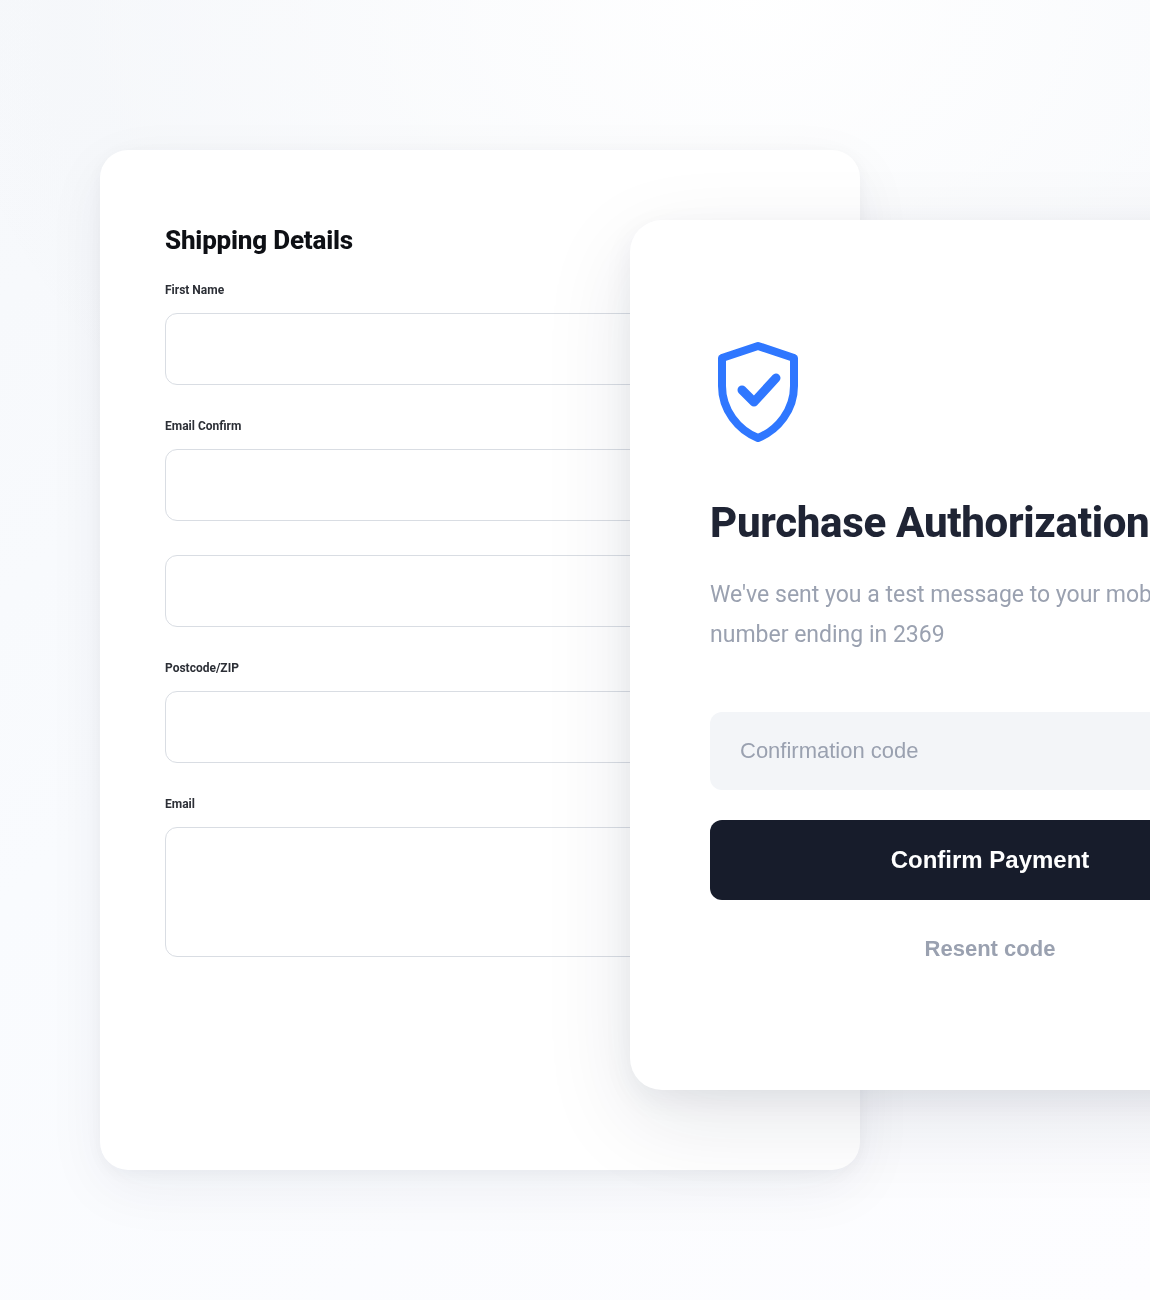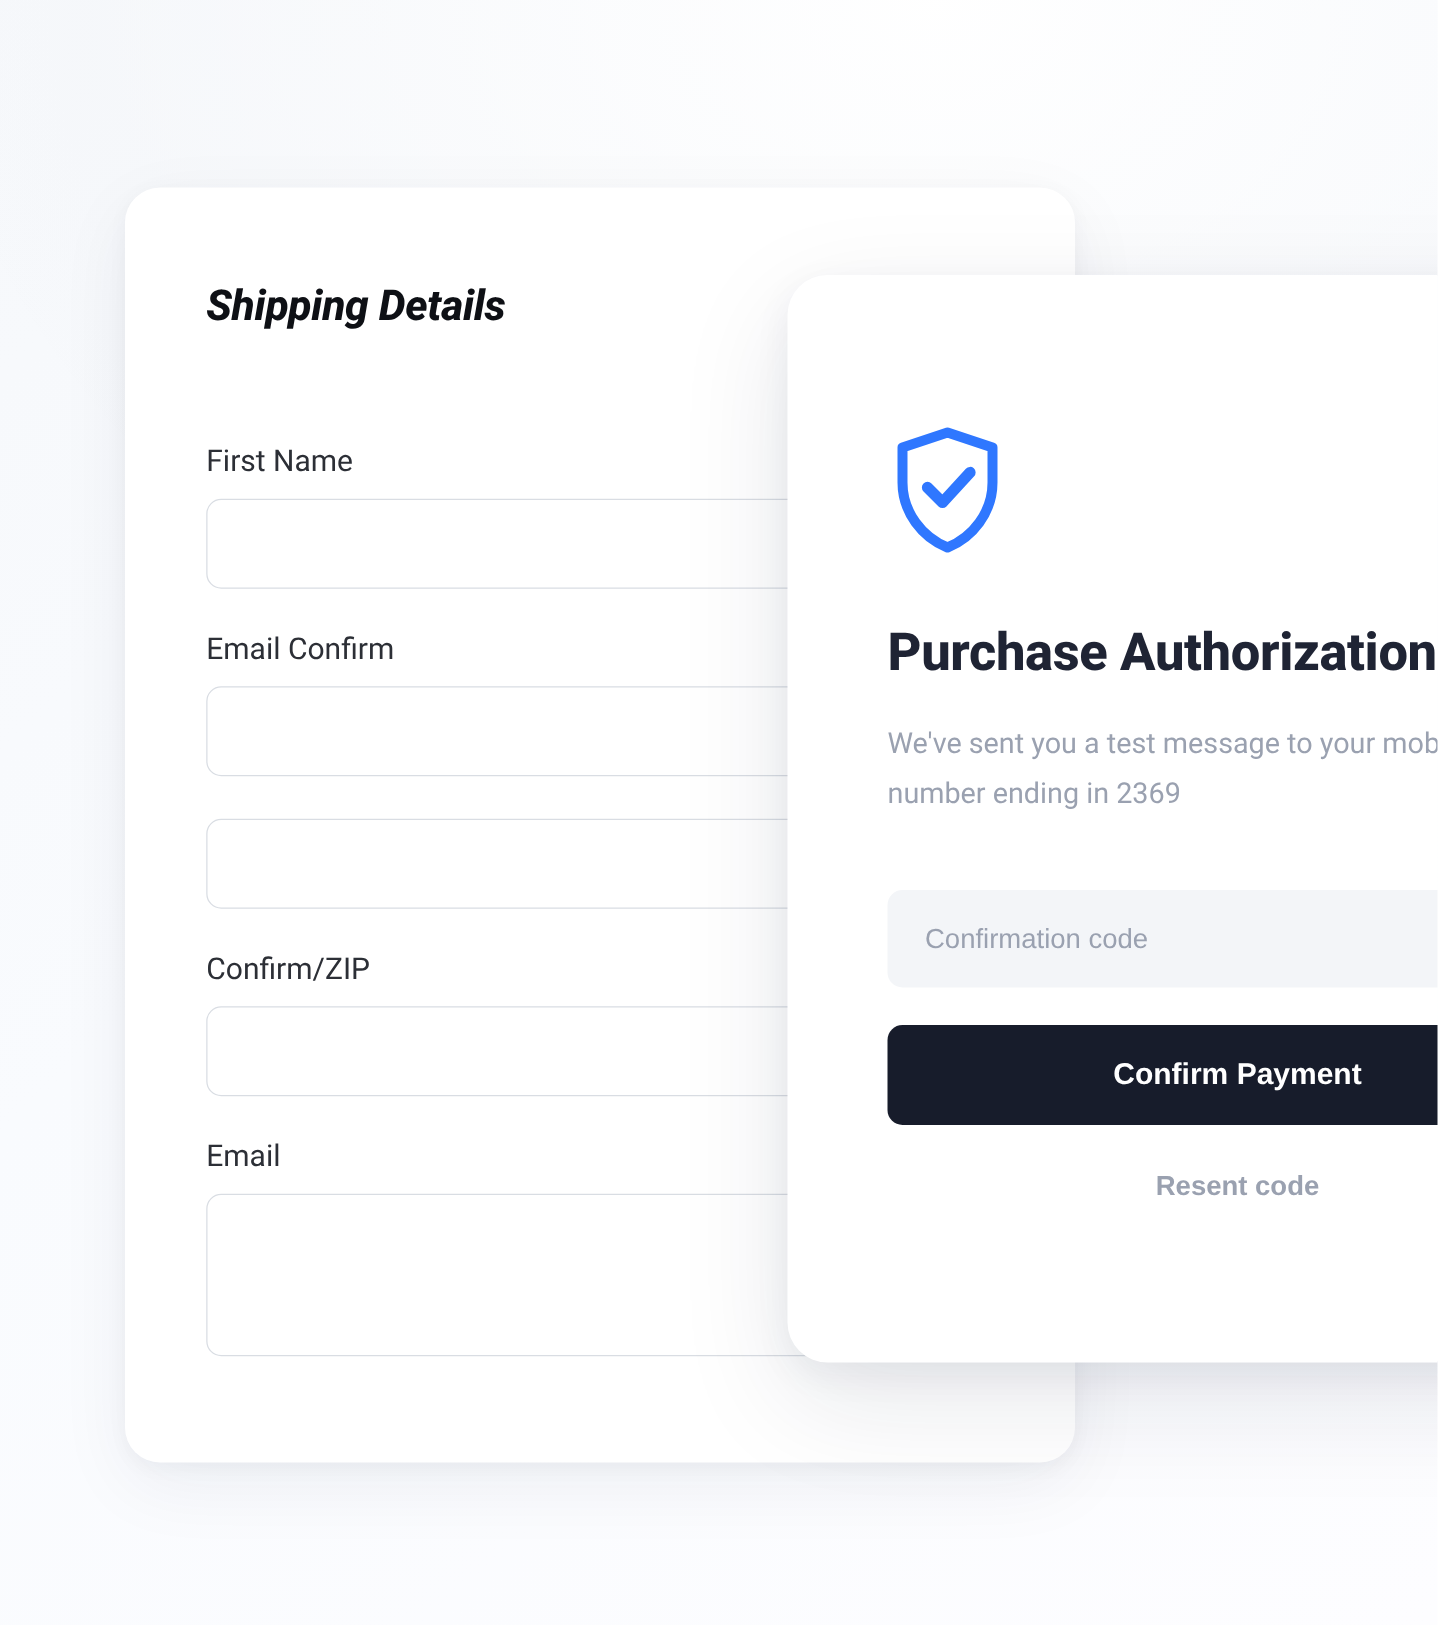--- a/index.html
+++ b/index.html
@@ -28,33 +28,32 @@
     top: 150px;
     left: 100px;
     width: 760px;
     height: 1020px;
     background: #ffffff;
     border-radius: 28px;
     box-shadow: 0 18px 60px rgba(20, 30, 60, 0.06), 0 4px 16px rgba(20, 30, 60, 0.04);
     padding: 75px 65px 60px 65px;
   }
   .shipping-title {
-    font-size: 34px;
+    font-size: 26px;
     font-weight: 800;
     color: #0e1015;
     letter-spacing: -0.2px;
-    margin-bottom: 90px;
-    font-style: italic;
+    margin-bottom: 28px;
   }
   .field { margin-bottom: 34px; }
   .field label {
     display: block;
-    font-size: 24px;
+    font-size: 12px;
     color: #2c2f36;
-    font-weight: 400;
+    font-weight: 700;
     margin-bottom: 16px;
   }
   .field input.text-input,
   .field textarea.text-input {
     width: 100%;
     height: 72px;
     border: 1px solid #d9dde3;
     border-radius: 12px;
     background: #ffffff;
     font-size: 19px;
@@ -150,21 +149,21 @@
   <div class="field">
     <label>Email Confirm</label>
     <input type="text" class="text-input" value="" style="">
   </div>
 
   <div class="field">
     <input type="text" class="text-input" value="" style="">
   </div>
 
   <div class="field">
-    <label>Confirm/ZIP</label>
+    <label>Postcode/ZIP</label>
     <input type="text" class="text-input" value="" style="">
   </div>
 
   <div class="field">
     <label>Email</label>
     <textarea class="text-input" style=""></textarea>
   </div>
 </section>
 
 <section class="auth-card">

